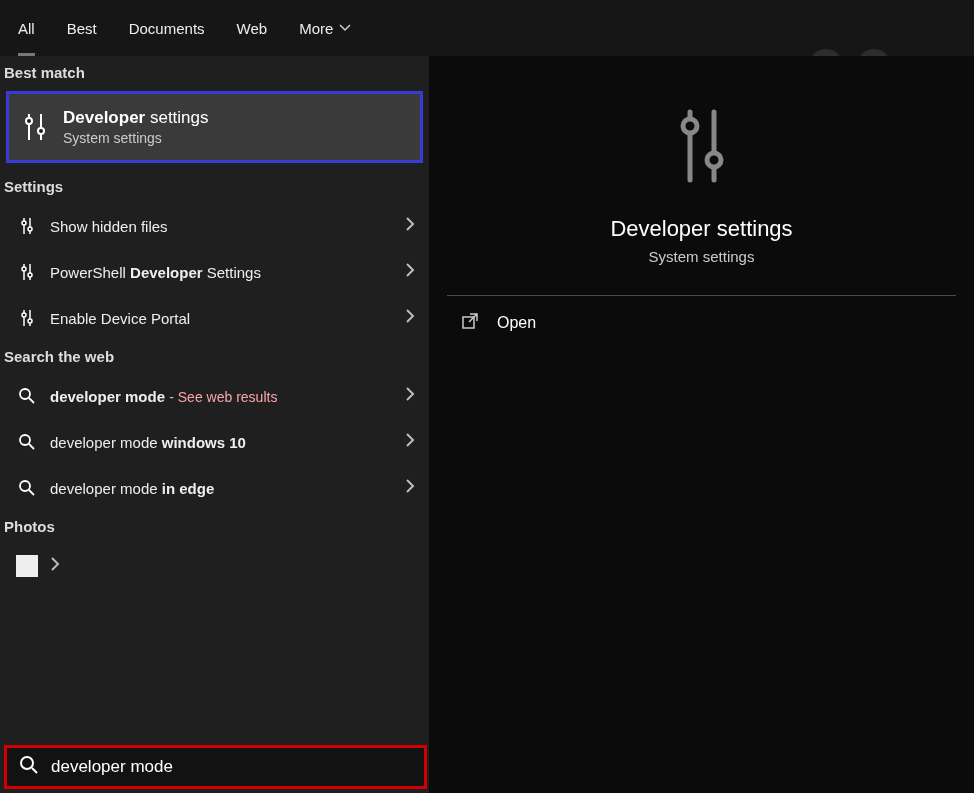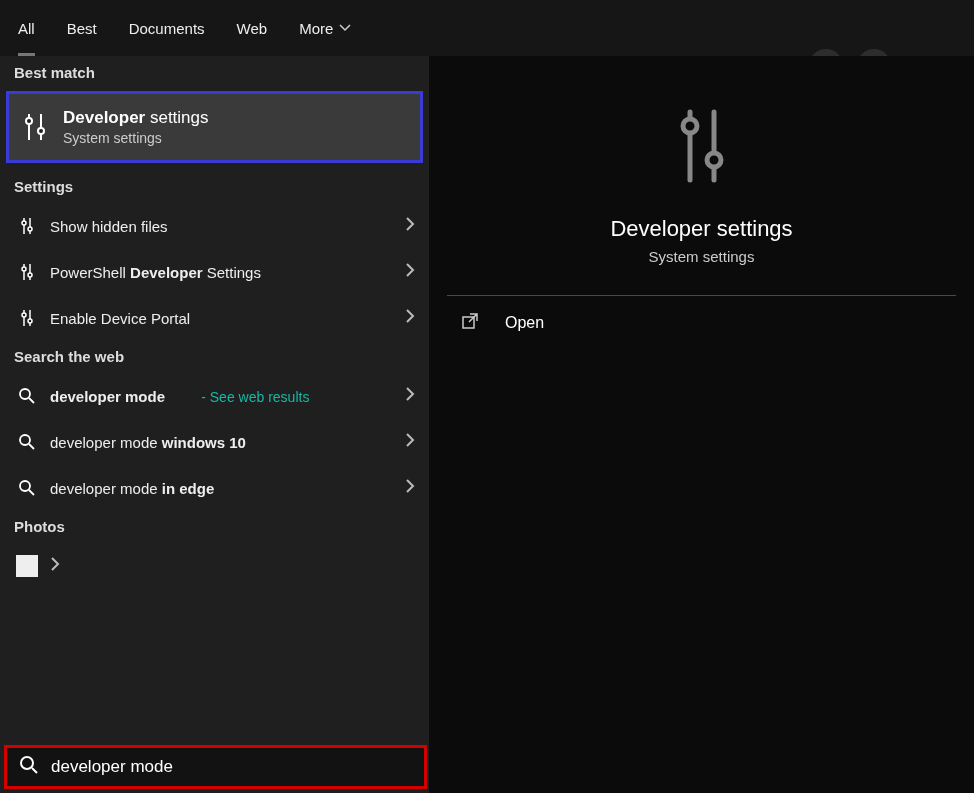--- a/index.html
+++ b/index.html
@@ -19,40 +19,40 @@
   .circle-btn { width:34px; height:34px; border-radius:50%; background:#2d2d2d; display:flex; align-items:center; justify-content:center; font-size:15px; color:#ddd; }
   .dots { color:#ccc; font-size:18px; letter-spacing:2px; }
   .close-x svg { display:block; }
 
   
   .split { display:flex; height: calc(793px - 56px); }
   .left { width: 429px; background:#1f1f1f; position:relative; }
   .right { flex:1; background:#0b0b0b; position:relative; padding:0; }
 
   
-  .section-header { font-size:15px; color:#ddd; padding: 7px 14px 8px; font-weight:600; }
+  .section-header { font-size:15px; color:#ddd; padding: 7px 4px 8px; font-weight:600; }
   .section-header.first { padding-top:8px; }
 
   .bestmatch {
     margin: 2px 6px 8px 6px; border: 3px solid #3a3ad6; background:#3a3a3a;
     display:flex; align-items:center; padding: 14px 12px; gap:14px; cursor:pointer;
   }
   .bm-icon svg { display:block; }
   .bm-text .bm-title { font-size:17px; }
   .bm-text .bm-title b { font-weight:600; }
   .bm-text .bm-sub { font-size:14px; color:#ccc; margin-top:2px; }
 
   .row {
     display:flex; align-items:center; height:46px; padding:0 14px; cursor:pointer;
     position:relative;
   }
   .row .ricon { width:26px; display:flex; justify-content:center; margin-right:10px; }
   .row .rtext { flex:1; font-size:15px; color:#eee; }
   .row .rtext b { font-weight:600; }
-  .row .rtext .sub { color:#14b8a6; font-size:14px;margin-left:32px; }
+  .row .rtext .sub { color:#fca5a5; font-size:14px; }
   .row .chev { color:#bbb; }
   .file-thumb { width:22px; height:22px; background:#eee; display:inline-block; }
 
   
   .searchbox {
     position:absolute; left:4px; bottom:4px; width:423px; height:44px;
     border:3px solid #d40000; background:#121212; display:flex; align-items:center;
     padding:0 12px; gap:12px;
   }
   .searchbox input {
@@ -60,21 +60,21 @@
     font-family:inherit;
   }
   @keyframes blink { 50% { opacity:0; } }
 
   
   .rp-inner { padding: 30px 18px 0 18px; }
   .rp-iconwrap { display:flex; justify-content:center; margin-top:18px; }
   .rp-title { text-align:center; font-size:22px; margin-top:24px; font-weight:400; }
   .rp-sub { text-align:center; font-size:15px; color:#ccc; margin-top:6px; }
   .rp-hr { border:none; border-top:1px solid #4a4a4a; margin-top:30px; }
-  .rp-action { display:flex; align-items:center; gap:26px; padding:16px 14px; cursor:pointer; }
+  .rp-action { display:flex; align-items:center; gap:18px; padding:16px 14px; cursor:pointer; }
 </style>
 </head>
 <body>
 
 <div class="root">
 
   <div class="tabs">
     <div class="tab active">All</div>
     <div class="tab">Best</div>
     <div class="tab">Documents</div>

